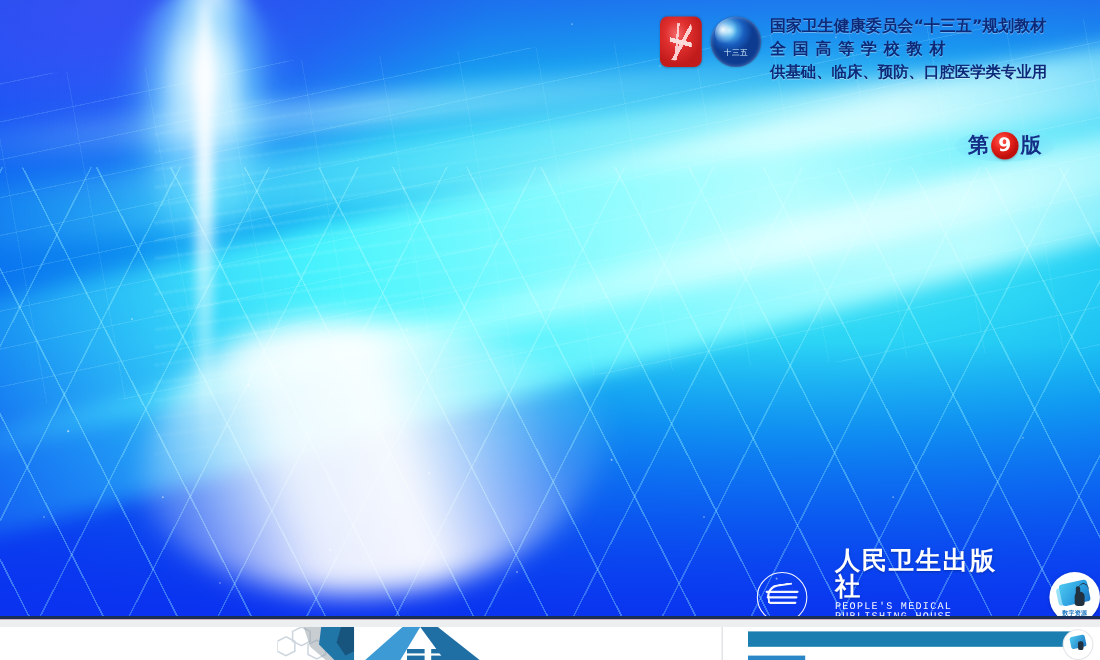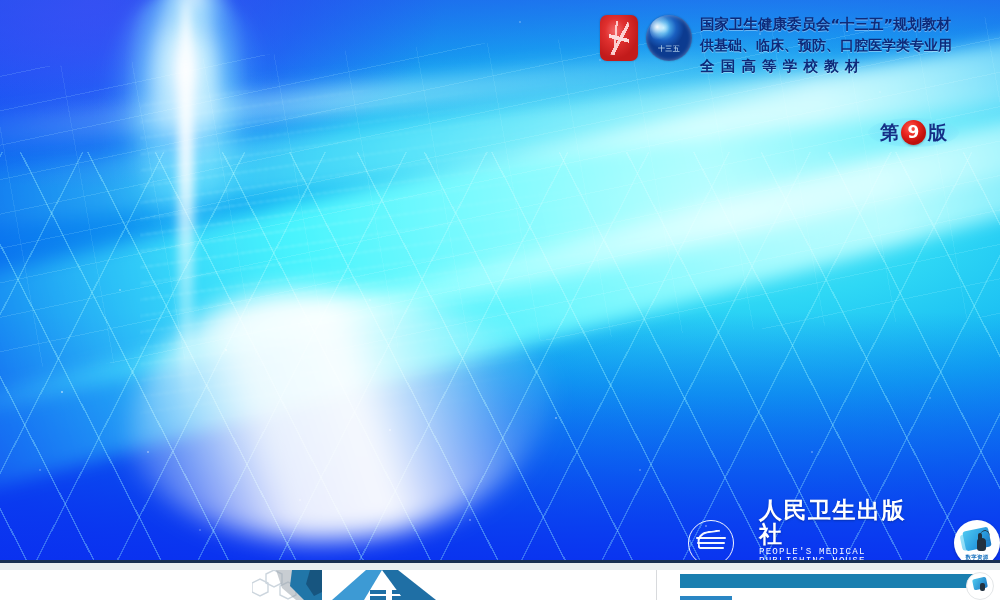--- a/index.html
+++ b/index.html
@@ -562,22 +562,22 @@
 
     <div class="sparkles"></div>
 
     <div class="header-block">
       <div class="logo-red"></div>
       <div class="logo-globe">
         <span class="logo-globe-text">十三五</span>
       </div>
       <div class="header-lines">
         <div class="hl hl-1">国家卫生健康委员会“十三五”规划教材</div>
+        <div class="hl hl-2">全国高等学校教材</div>
         <div class="hl hl-3">供基础、临床、预防、口腔医学类专业用</div>
-        <div class="hl hl-2">全国高等学校教材</div>
       </div>
     </div>
 
     <div class="edition">
       <span class="ed-char">第</span>
       <span class="ed-circle">9</span>
       <span class="ed-char">版</span>
     </div>
 
 

